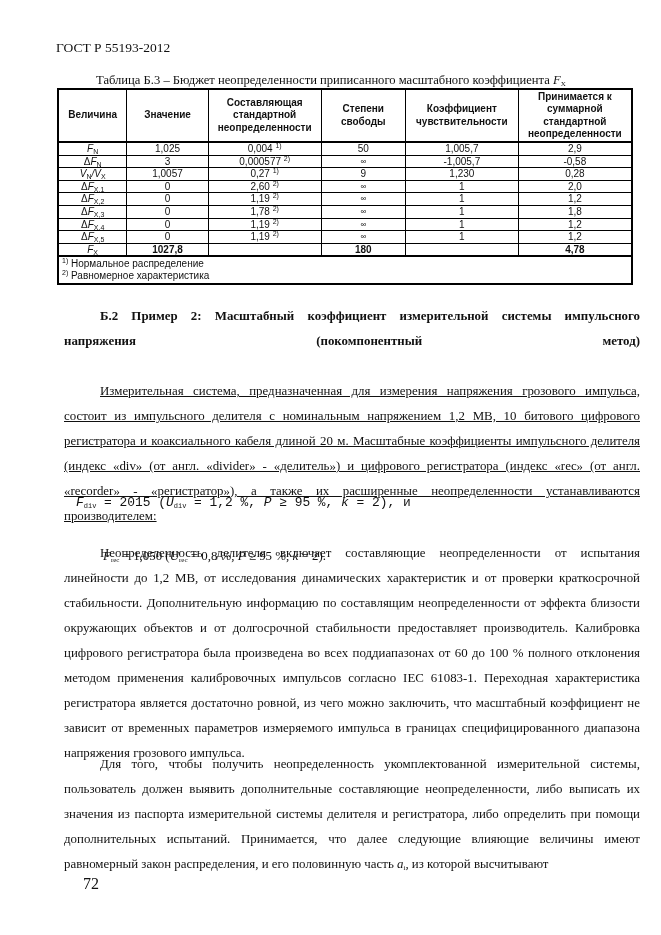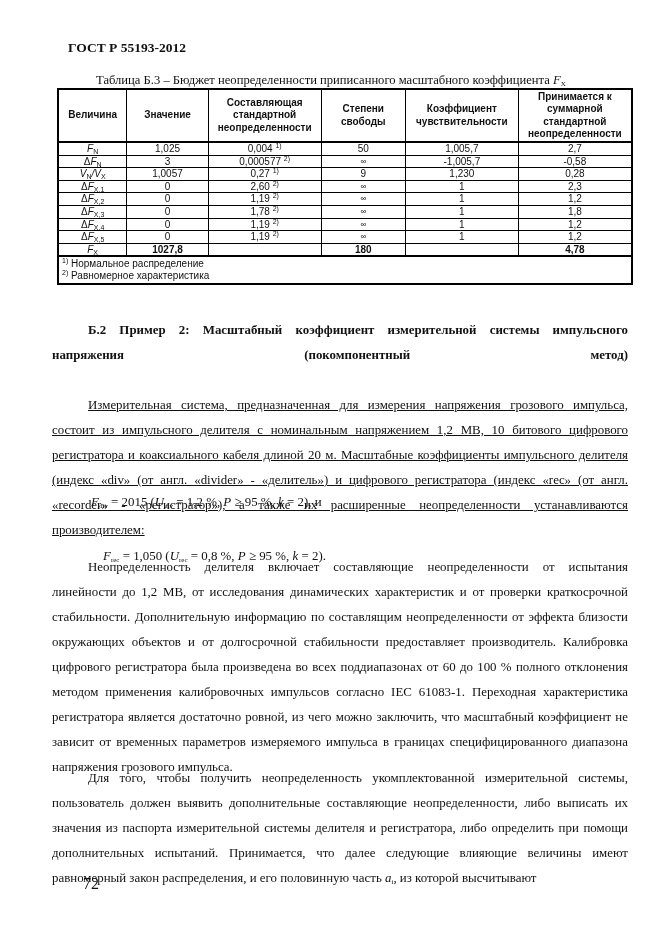--- a/index.html
+++ b/index.html
@@ -1,37 +1,37 @@
 <!DOCTYPE html>
 <html><head>
 <meta charset="utf-8">
 <style>
   html, body { margin: 0; padding: 0; background: #fff; }
   body { width: 661px; height: 935px; position: relative; overflow: hidden; color: #111; }
   .serif { font-family: "Liberation Serif", "DejaVu Serif", serif; }
   .sans { font-family: "Liberation Sans", "DejaVu Sans", sans-serif; }
-  #doc-header { position: absolute; left: 56px; top: 40px; font-size: 13.5px; font-weight: bold; margin-left: 12px; }
+  #doc-header { position: absolute; left: 56px; top: 40px; font-size: 13.5px; font-weight: normal; }
   #table-caption { position: absolute; left: 96px; top: 73px; font-size: 12.6px; white-space: nowrap; }
   #table-caption i { font-style: italic; }
   table#budget { position: absolute; left: 57px; top: 88px; width: 576px; border-collapse: collapse; font-size: 10px; }
   table#budget td, table#budget th { border: 1px solid #000; text-align: center; padding: 0 2px; line-height: 11.6px; height: 11.6px; }
   table#budget th { font-weight: bold; height: 51px; line-height: 12.5px; border-bottom: 2px solid #000; }
   table#budget { border: 2px solid #000; }
   table#budget td.note { text-align: left; border-top: 2px solid #000; padding: 1px 2px 2px 3px; line-height: 11.5px; height: auto; }
   table#budget tr.total td { border-top: 1.5px solid #000; }
   table#budget tr.body-row td { border-top: 1.5px solid #000; }
   sup { font-size: 7px; vertical-align: 4px; line-height: 0; }
   sub { font-size: 7px; vertical-align: -2px; line-height: 0; }
   .b { font-weight: bold; }
   .inf { font-size: 8px; }
-  .para { position: absolute; left: 52px; width: 576px; font-size: 12.9px; line-height: 25px; text-align: justify; margin-top: 14px; }
+  .para { position: absolute; left: 64px; width: 576px; font-size: 12.9px; line-height: 25px; text-align: justify; }
   .para .ind { display: inline-block; width: 36px; }
   #section-title { top: 304px; font-weight: bold; }
   #p1 { top: 379px; text-decoration: underline; }
-  #formula1 { position: absolute; left: 91px; top: 495px; font-size: 12.9px; }
+  #formula1 { position: absolute; left: 76px; top: 495px; font-size: 12.9px; font-family: Liberation Mono, monospace; }
   #formula2 { position: absolute; left: 92px; top: 549px; font-size: 12.9px; margin-left: 11px; }
   #p2 { top: 541px; }
   #p3 { top: 752px; }
   #page-number { position: absolute; left: 83px; top: 875px; font-size: 16px; }
   .justify-last { text-align-last: justify; }
 </style>
 </head>
 <body>
 
 <div id="doc-header" class="serif">ГОСТ Р 55193-2012</div>
@@ -57,21 +57,21 @@
       <th>Принимается к суммарной стандартной неопределенности</th>
     </tr>
   </thead>
   <tbody id="table-body">
       <tr class="body-row">
         <td><i>F</i><sub>N</sub></td>
         <td>1,025</td>
         <td><span>0,004</span> <sup>1)</sup></td>
         <td>50</td>
         <td>1,005,7</td>
-        <td>2,7</td>
+        <td>2,9</td>
       </tr>
       <tr class="body-row">
         <td><span>Δ</span><i>F</i><sub>N</sub></td>
         <td>3</td>
         <td><span>0,000577</span> <sup>2)</sup></td>
         <td class="inf">∞</td>
         <td>-1,005,7</td>
         <td>-0,58</td>
       </tr>
       <tr class="body-row">
@@ -81,21 +81,21 @@
         <td>9</td>
         <td>1,230</td>
         <td>0,28</td>
       </tr>
       <tr class="body-row">
         <td><span>Δ</span><i>F</i><sub>X,1</sub></td>
         <td>0</td>
         <td><span>2,60</span> <sup>2)</sup></td>
         <td class="inf">∞</td>
         <td>1</td>
-        <td>2,3</td>
+        <td>2,0</td>
       </tr>
       <tr class="body-row">
         <td><span>Δ</span><i>F</i><sub>X,2</sub></td>
         <td>0</td>
         <td><span>1,19</span> <sup>2)</sup></td>
         <td class="inf">∞</td>
         <td>1</td>
         <td>1,2</td>
       </tr>
       <tr class="body-row">

